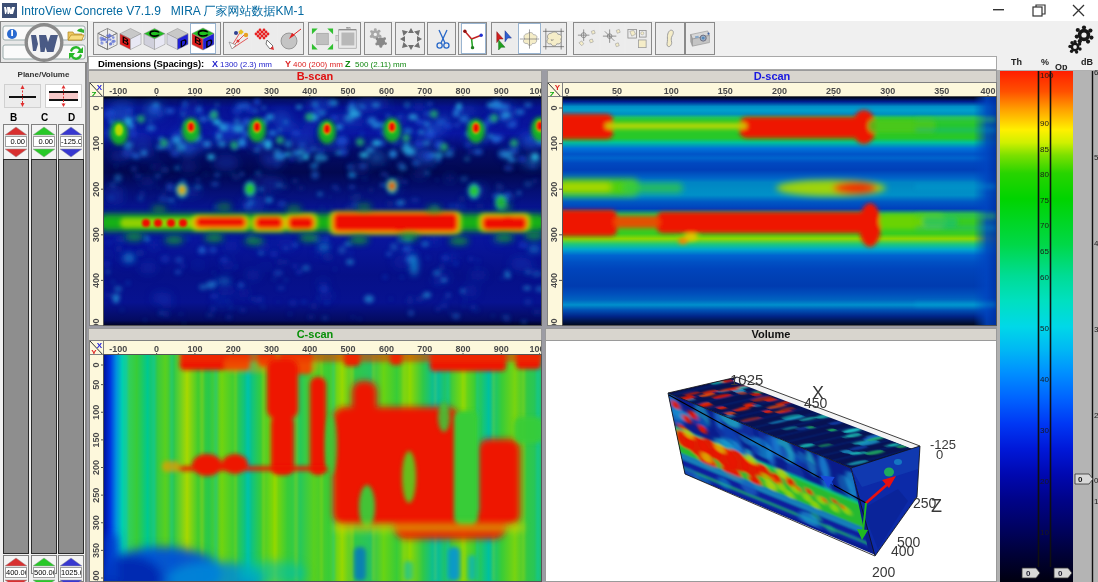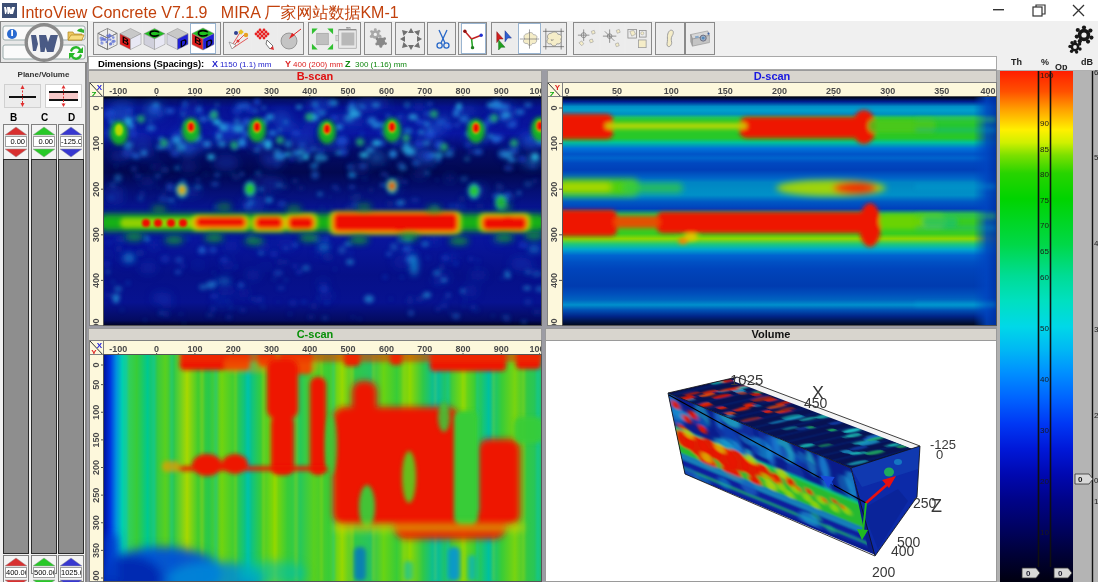--- a/index.html
+++ b/index.html
@@ -17,21 +17,21 @@
 .sparr { height:11px; display:flex; align-items:center; justify-content:center; }
 .spval { height:11px; background:#fff; border:1px solid #a0a0a0; margin:0 1px; font-size:7.5px; text-align:right; padding-right:1px; line-height:9px; white-space:nowrap; overflow:hidden; }
 .track { position:absolute; top:96px; width:26px; height:395px; background:#8e8e8e; border:1px solid #2a2a2a; }
 </style></head><body>
 
 <div class="abs titlebar">
  <svg class="abs" style="left:2px;top:3px;" width="15" height="15" viewBox="0 0 15 15">
       <rect width="15" height="15" fill="#3d4f75"></rect>
   <path d="M2,4 L4,4 L5,8 L4,11 L3,11 Z M5,4 L8,4 L9,7 L10,4 L13,4 L11,11 L8,11 L7.5,9 L7,11 L5.5,11 Z" fill="#fff"></path>
     </svg>
- <span class="abs" style="left:21px;top:3px;font-size:16px;color:#c2410c;">IntroView Concrete V7.1.9&nbsp;&nbsp;&nbsp;MIRA 厂家网站数据KM-1</span>
+ <span class="abs" style="left:21px;top:3px;font-size:12px;color:#0369a1;">IntroView Concrete V7.1.9&nbsp;&nbsp;&nbsp;MIRA 厂家网站数据KM-1</span>
  <svg class="abs" style="left:993px;top:9px;" width="13" height="2">
       <rect width="11" height="1.4" fill="#333"></rect>
     </svg>
  <svg class="abs" style="left:1032px;top:4px;" width="14" height="13" viewBox="0 0 14 13">
    <rect x="1" y="3" width="9" height="9" fill="none" stroke="#333" stroke-width="1.2"></rect>
    <path d="M4,3 V1 H13 V10 H10" fill="none" stroke="#333" stroke-width="1.2"></path>
     </svg>
  <svg class="abs" style="left:1072px;top:4px;" width="13" height="13" viewBox="0 0 13 13">
    <path d="M1,1 L12,12 M12,1 L1,12" stroke="#333" stroke-width="1.3"></path>
     </svg>
@@ -357,25 +357,25 @@
       </g>
   <g transform="translate(67,23)">
         <path d="M2,6 A6,6 0 0 1 13,4 L15,2 L15,8 L9,8 L11,5 A4,4 0 0 0 4,7 Z" fill="#28b828"></path>
    <path d="M14,10 A6,6 0 0 1 3,12 L1,14 L1,8 L7,8 L5,11 A4,4 0 0 0 12,9 Z" fill="#28b828"></path>
       </g>
  </svg>
 </div>
 <div style="position:absolute;left:88px;top:56px;width:909px;height:14px;background:#fff;border:1px solid #a8a8a8;box-sizing:border-box;">
 <span style="position:absolute;left:9px;top:1px;font-weight:bold;color:#000;font-size:9.5px;letter-spacing:-0.1px;">Dimensions (Spacings):</span>
 <span style="position:absolute;left:123px;top:2px;color:#2222cc;font-weight:bold;font-size:9px;">X</span>
-<span style="position:absolute;left:131px;top:2.5px;color:#2222cc;font-size:8px;">1150 (1.1) mm</span>
+<span style="position:absolute;left:131px;top:2.5px;color:#2222cc;font-size:8px;">1300 (2.3) mm</span>
 <span style="position:absolute;left:196px;top:2px;color:#dd2222;font-weight:bold;font-size:9px;">Y</span>
 <span style="position:absolute;left:204px;top:2.5px;color:#dd2222;font-size:8px;">400 (200) mm</span>
 <span style="position:absolute;left:256px;top:2px;color:#118811;font-weight:bold;font-size:9px;">Z</span>
-<span style="position:absolute;left:266px;top:2.5px;color:#118811;font-size:8px;">300 (1.16) mm</span>
+<span style="position:absolute;left:266px;top:2.5px;color:#118811;font-size:8px;">500 (2.11) mm</span>
 </div>
 
 <div class="abs" style="left:0;top:63px;width:87px;height:519px;background:#f0f0f0;border-right:2px solid #888;">
  <div class="abs" style="left:2px;top:5px;width:83px;height:14px;text-align:center;font-size:8px;font-weight:bold;color:#333;line-height:13px;">Plane/Volume</div>
  <div class="abs" style="left:4px;top:21px;width:37px;height:24px;background:#ececec;border:1px solid #d0d0d0;">
   <svg width="35" height="22" viewBox="0 0 35 22">
         <line x1="4" y1="12" x2="31" y2="12" stroke="#111" stroke-width="2"></line>
    <line x1="17.5" y1="2" x2="17.5" y2="20" stroke="#e03030" stroke-width="1" stroke-dasharray="2,1.5"></line>
    <polygon points="17.5,0 15.5,4 19.5,4" fill="#e03030"></polygon>
         <polygon points="17.5,22 15.5,18 19.5,18" fill="#e03030"></polygon>

